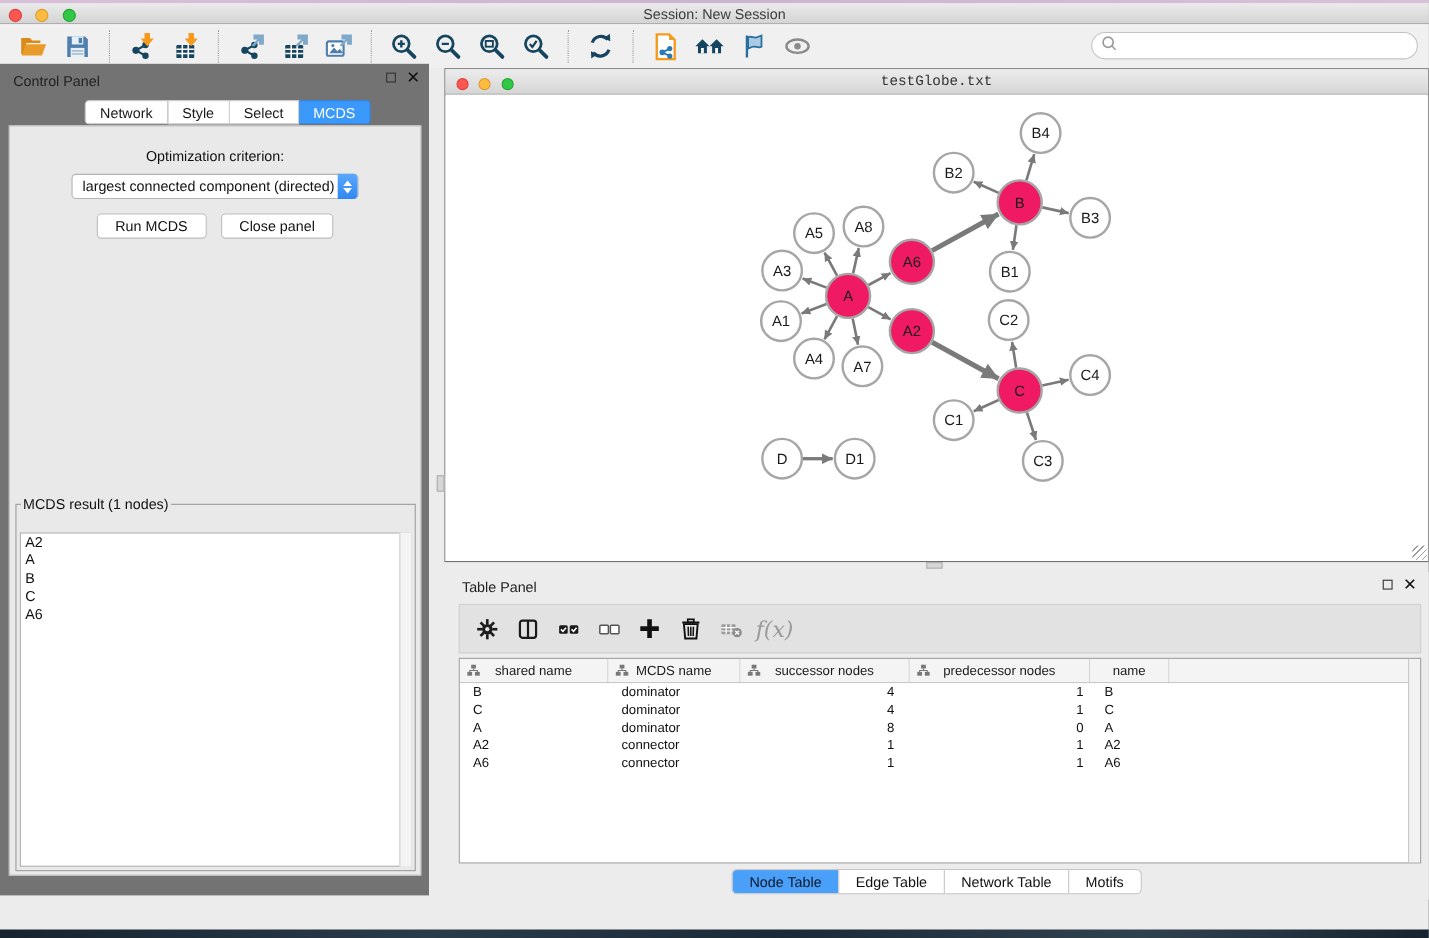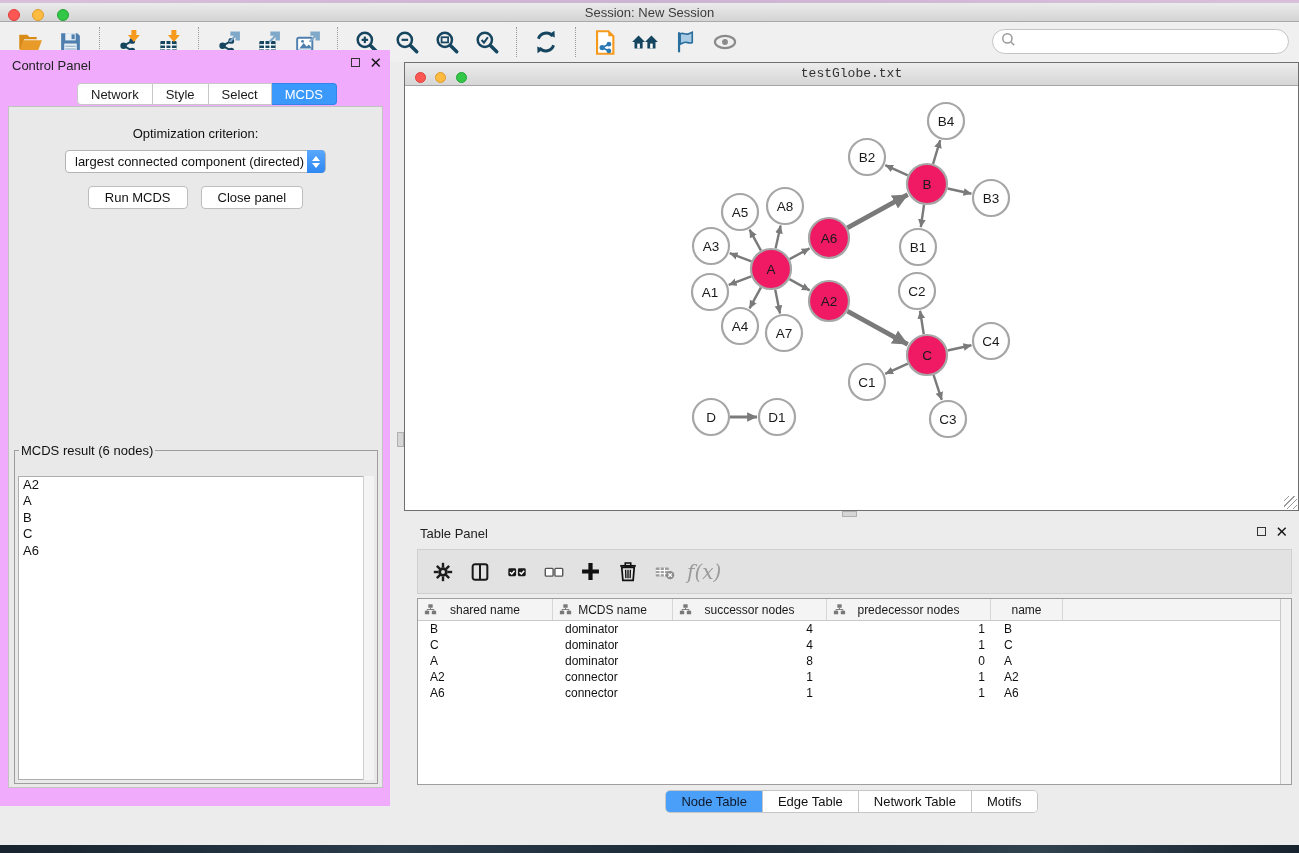--- a/index.html
+++ b/index.html
@@ -17,21 +17,21 @@
   .tl.green{background:#33c748;border:1px solid #23a433;}
 
   
   .toolbar{position:absolute;left:0;top:22px;width:1299px;height:40px;background:#f0f0f0;display:flex;align-items:center;padding-left:10px;}
   .tb-btn{width:40px;height:34px;border:none;background:transparent;display:flex;align-items:center;justify-content:center;padding:0;cursor:pointer;}
   .tb-sep{width:1px;height:30px;border-left:1px dotted #9b9b9b;margin:0 9px;}
   .search{position:absolute;right:10px;top:7px;width:297px;height:25px;background:#fff;border:1px solid #c4c4c4;border-radius:13px;display:flex;align-items:center;padding-left:7px;}
   .search input{border:none;outline:none;flex:1;font-size:13px;background:transparent;height:20px;}
 
   
-  .control-panel{position:absolute;left:0;top:50px;width:390px;height:756px;background:#f0abfc;}
+  .control-panel{position:absolute;left:0;top:58px;width:390px;height:756px;background:#737373;}
   .cp-header{position:absolute;left:0;top:0;width:100%;height:28px;}
   .panel-title{position:absolute;left:12px;top:8px;font-size:13px;color:#222;}
   .panel-icons{position:absolute;right:8px;top:7px;display:flex;gap:9px;align-items:center;}
   .float-ico{display:inline-block;width:9px;height:9px;border:1.5px solid #333;}
   .close-ico{font-size:15px;font-weight:700;color:#111;line-height:11px;}
   .cp-tabs{position:absolute;left:77px;top:33px;display:flex;height:22px;}
   .seg-tab{background:#fff;border:1px solid #c8c8c8;border-left:none;font-size:13px;color:#1a1a1a;padding:0 13px;display:flex;align-items:center;cursor:pointer;}
   .seg-tab:first-child{border-left:1px solid #c8c8c8;border-radius:4px 0 0 4px;}
   .seg-tab:last-child{border-radius:0 4px 4px 0;}
   .seg-tab.active{background:#3b99fc;border-color:#2f86e8;color:#fff;}
@@ -285,21 +285,21 @@
         <span class="stepper">
             <span class="tri-up"></span>
             <span class="tri-down"></span>
           </span>
       </div>
       <div class="btn-row">
         <button class="std-btn">Run MCDS</button>
         <button class="std-btn">Close panel</button>
       </div>
       <fieldset class="result-box">
-        <legend>MCDS result (6 nodes)</legend>
+        <legend>MCDS result (1 nodes)</legend>
         <div class="listbox" id="mcds-list">
             <div class="row">A2</div>
             <div class="row">A</div>
             <div class="row">B</div>
             <div class="row">C</div>
             <div class="row">A6</div>
           </div>
         <div class="list-scroll"></div>
       </fieldset>
     </div>

